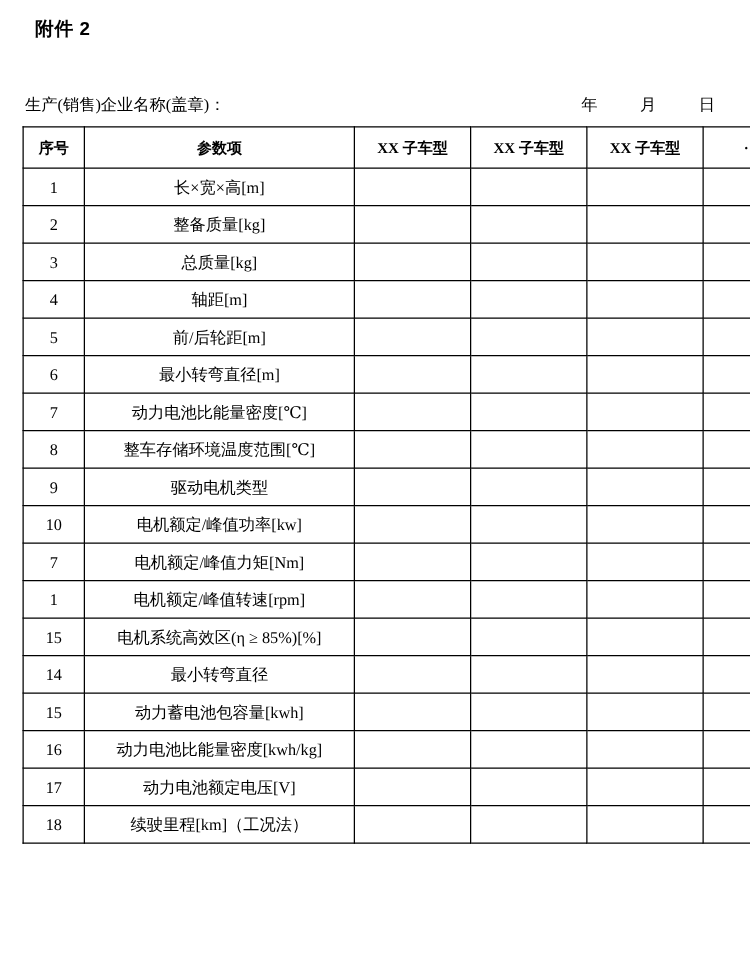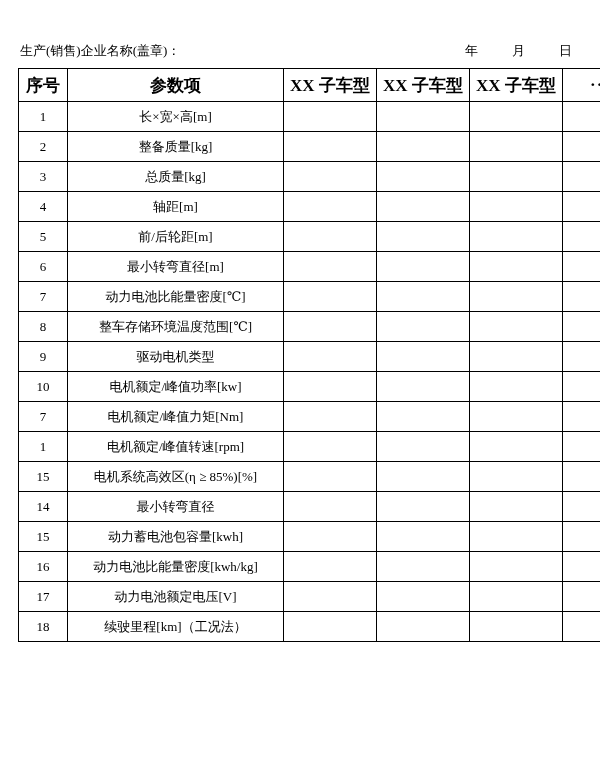--- a/index.html
+++ b/index.html
@@ -74,37 +74,38 @@
     text-align: center;
     vertical-align: middle;
     font-size: 13px;
     font-weight: normal;
     padding: 0 2px;
     overflow: hidden;
     white-space: nowrap;
   }
   table.param-table thead td {
     font-weight: bold;
-    font-size: 17px;
+    font-size: 12px;
     height: 32px;
   }
   .col-no { width: 44px; }
   .col-item { width: 211px; }
   .col-model { width: 88px; }
   .col-dots { width: 90px; }
   .dots {
     letter-spacing: 1px;
     font-size: 12px;
   }
 </style>
 </head>
 <body>
 
 <div class="page">
 
+  <div class="attachment-label">附件 2</div>
 
 
   <div class="meta-row">
     <div class="meta-left">生产(销售)企业名称(盖章)：</div>
     <div class="meta-spacer"></div>
     <div class="meta-date">
       <span>年</span>
       <span>月</span>
       <span>日</span>
     </div>

